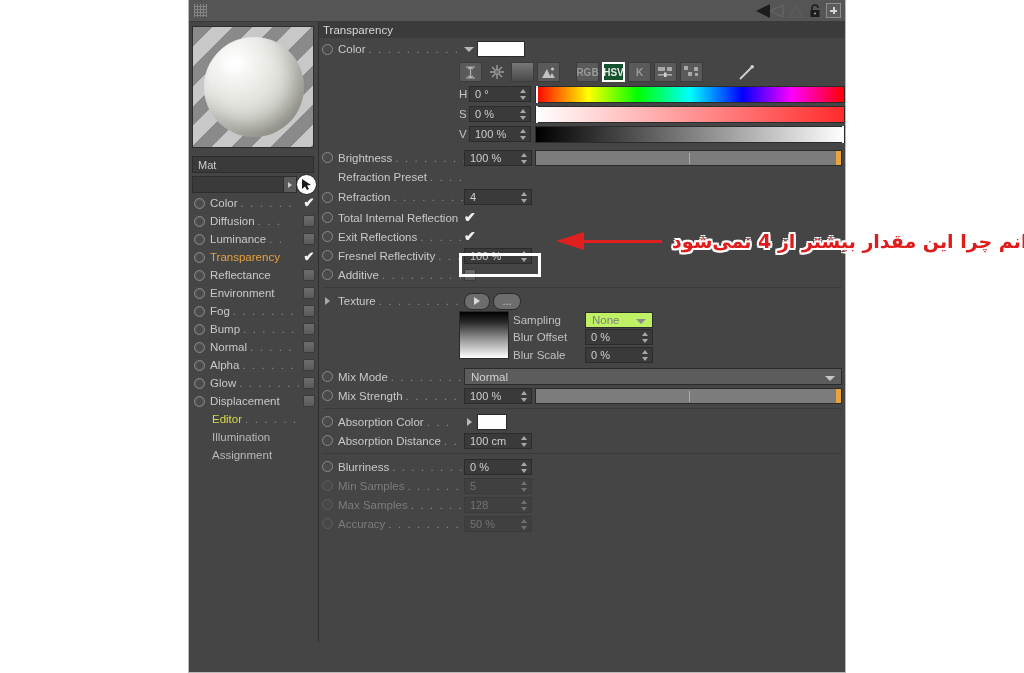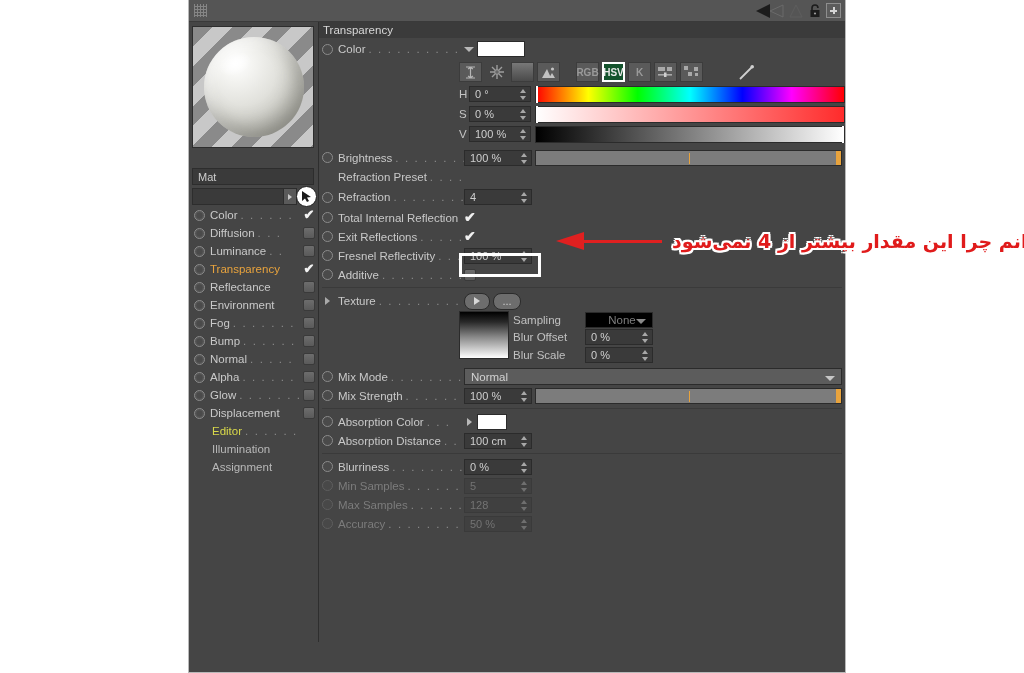--- a/index.html
+++ b/index.html
@@ -108,21 +108,21 @@
     box-shadow: inset -8px -10px 18px rgba(90,90,85,.45),
                 inset 6px 6px 12px rgba(255,255,255,.55);
   }
   #sphere:after {
     content:""; position:absolute; left:14px; top:16px;
     width:34px; height:22px; border-radius:50%;
     background: radial-gradient(ellipse at center, rgba(255,255,255,.95), rgba(255,255,255,0) 70%);
     transform: rotate(-24deg);
   }
   #matname {
-    margin-top: 20px;
+    margin-top: 8px;
     width: 122px; height: 17px;
     background: #3a3a3a; border: 1px solid #2d2d2d;
     color: #cfcfcf; font-size: 11px;
     display: flex; align-items: center; padding-left: 5px;
   }
   #matrow2 { margin-top: 2px; display: flex; align-items: center; position: relative; height: 19px; }
   #matfield {
     width: 92px; height: 17px;
     background: #3a3a3a; border: 1px solid #2d2d2d;
   }
@@ -234,21 +234,21 @@
   }
 
   .swatch { width: 48px; height: 16px; background: #ffffff; border: 1px solid #2b2b2b; flex:none; }
 
   .dropdown {
     height: 17px; background: #5c5c5c; border: 1px solid #2b2b2b;
     color: #d2d2d2; font-size: 11.5px;
     display:flex; align-items:center; padding-left: 6px;
     position: relative; flex: none;
   }
-  .dropdown.dim { background:#000000; color:#7e7e7e;justify-content:center; }
+  .dropdown.dim { background:#bef264; color:#7e7e7e; }
   .dropdown .caret {
     position:absolute; right:6px; top:7px; width:0;height:0;
     border-left:5px solid transparent; border-right:5px solid transparent;
     border-top:5px solid #c6c6c6;
   }
   .dropdown.dim .caret { border-top-color:#8a8a8a; }
 
   .checkmark { color:#f0f0f0; font-size:14px; font-weight:bold; line-height:13px; }
   .cbox {
     width: 12px; height: 12px;

